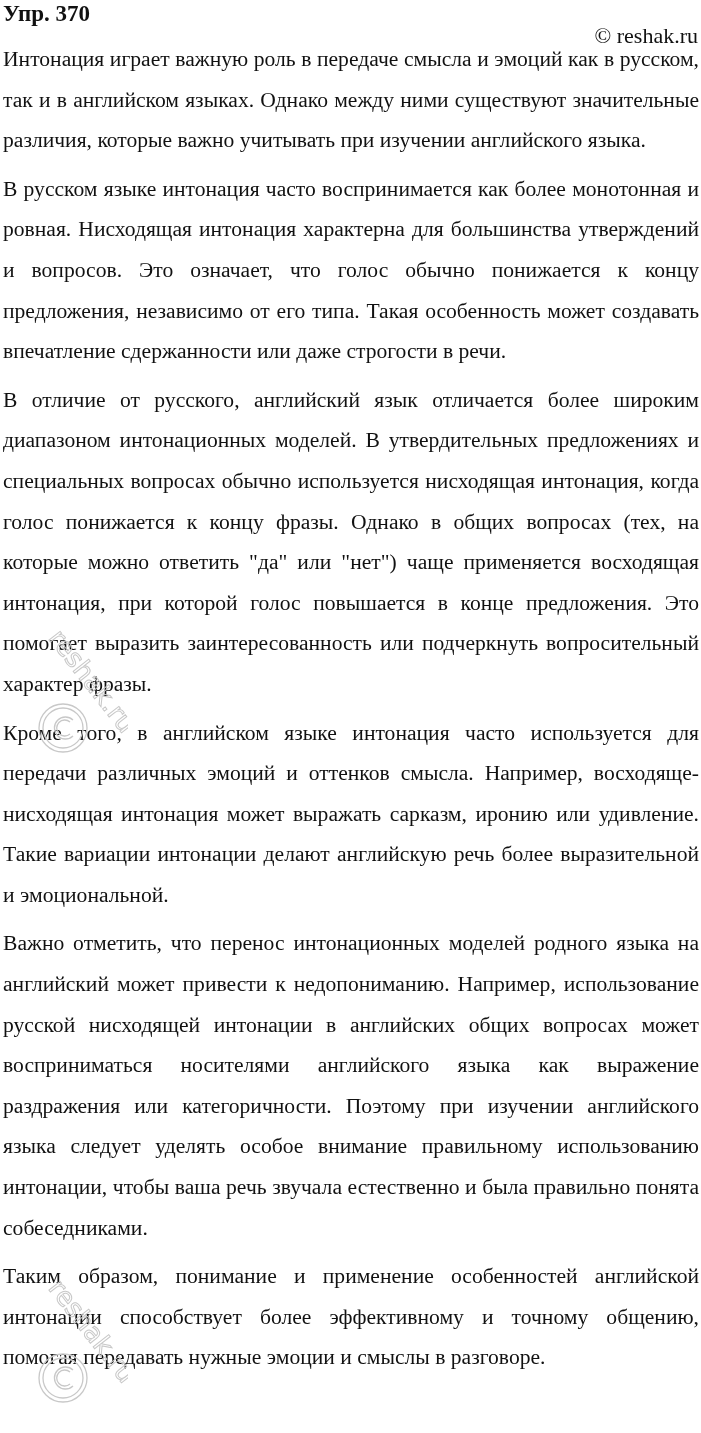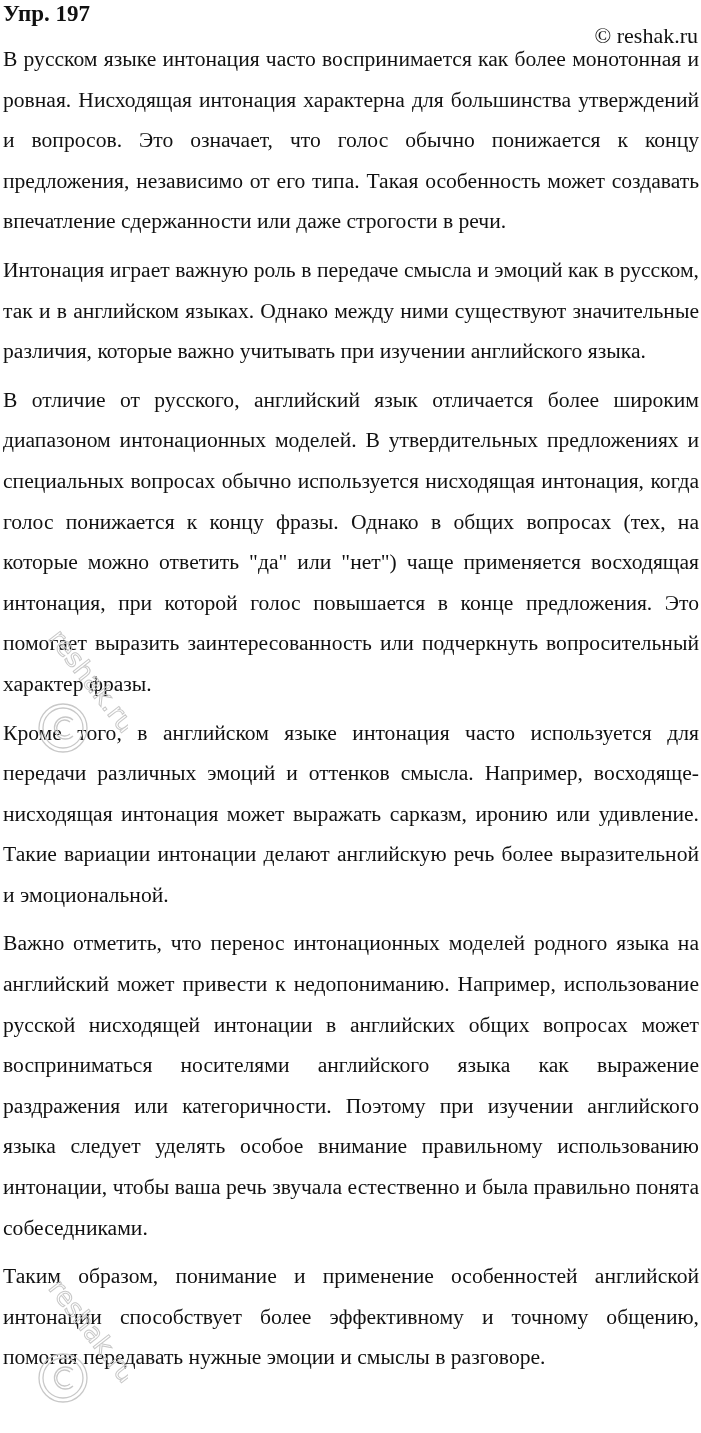--- a/index.html
+++ b/index.html
@@ -46,27 +46,27 @@
   .watermark {
     position: absolute;
     width: 110px; height: 150px;
     pointer-events: none;
   }
 </style>
 </head>
 <body>
 
 <div class="header">
-  <div class="ex-title">Упр. 197</div>
+  <div class="ex-title">Упр. 370</div>
   <div class="site">© reshak.ru</div>
 </div>
 
 <div class="content">
+  <p class="para">Интонация играет важную роль в передаче смысла и эмоций как в русском, так и в английском языках. Однако между ними существуют значительные различия, которые важно учитывать при изучении английского языка.</p>
   <p class="para">В русском языке интонация часто воспринимается как более монотонная и ровная. Нисходящая интонация характерна для большинства утверждений и вопросов. Это означает, что голос обычно понижается к концу предложения, независимо от его типа. Такая особенность может создавать впечатление сдержанности или даже строгости в речи.</p>
-  <p class="para">Интонация играет важную роль в передаче смысла и эмоций как в русском, так и в английском языках. Однако между ними существуют значительные различия, которые важно учитывать при изучении английского языка.</p>
   <p class="para">В отличие от русского, английский язык отличается более широким диапазоном интонационных моделей. В утвердительных предложениях и специальных вопросах обычно используется нисходящая интонация, когда голос понижается к концу фразы. Однако в общих вопросах (тех, на которые можно ответить "да" или "нет") чаще применяется восходящая интонация, при которой голос повышается в конце предложения. Это помогает выразить заинтересованность или подчеркнуть вопросительный характер фразы.</p>
   <p class="para">Кроме того, в английском языке интонация часто используется для передачи различных эмоций и оттенков смысла. Например, восходяще-нисходящая интонация может выражать сарказм, иронию или удивление. Такие вариации интонации делают английскую речь более выразительной и эмоциональной.</p>
   <p class="para">Важно отметить, что перенос интонационных моделей родного языка на английский может привести к недопониманию. Например, использование русской нисходящей интонации в английских общих вопросах может восприниматься носителями английского языка как выражение раздражения или категоричности. Поэтому при изучении английского языка следует уделять особое внимание правильному использованию интонации, чтобы ваша речь звучала естественно и была правильно понята собеседниками.</p>
   <p class="para">Таким образом, понимание и применение особенностей английской интонации способствует более эффективному и точному общению, помогая передавать нужные эмоции и смыслы в разговоре.</p>
 </div>
 
 <svg class="watermark" style="left:18px; top:628px;" viewBox="0 0 110 150">
   <g fill="none" stroke="#c8c8c8" stroke-width="1.3">
     <circle cx="45" cy="100" r="24"></circle>
     <circle cx="45" cy="100" r="20"></circle>

